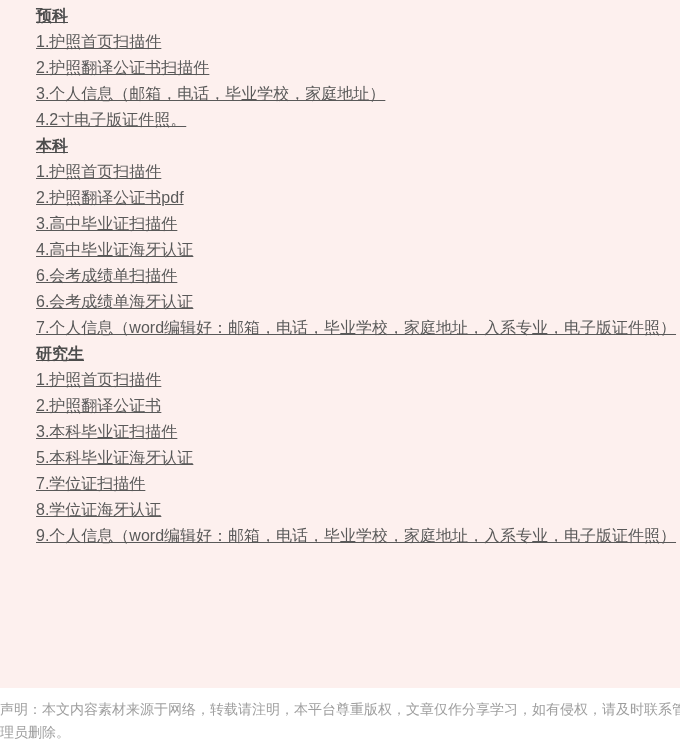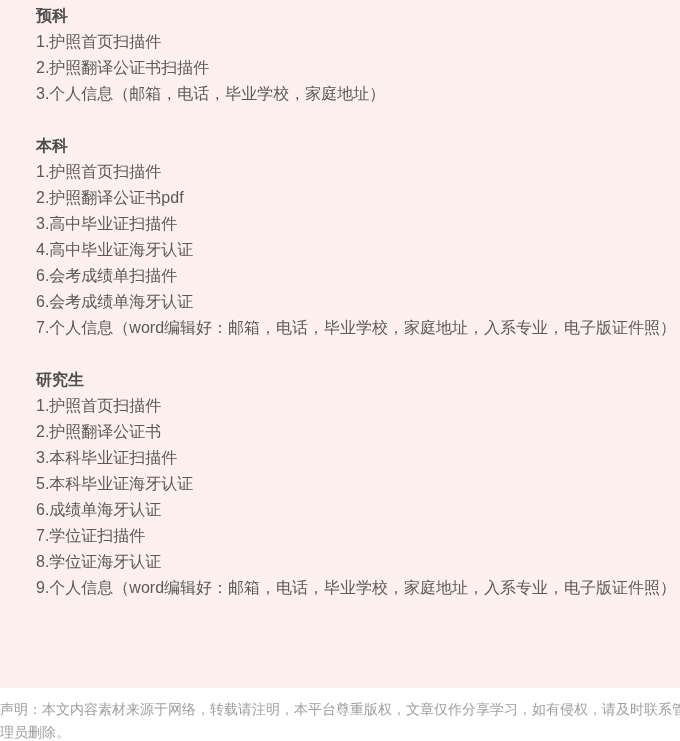--- a/index.html
+++ b/index.html
@@ -26,27 +26,27 @@
     min-height: 688px;
     background: var(--article-bg);
     padding: 3px 28px 35px 36px;
   }
   .article p {
     margin: 0;
     font-size: 16px;
     line-height: 26px;
     color: var(--body-color);
     white-space: nowrap;
+    text-decoration: underline;
   }
   .article p.heading {
     font-weight: bold;
     color: var(--heading-color);
   }
   .section + .section {
-    margin-top: 26px;
   }
   .footer {
     width: 648px;
     background: var(--page-bg);
     padding-top: 10px;
   }
   .footer p {
     margin: 0;
     width: 692px;
     font-size: 14px;
@@ -56,38 +56,38 @@
 </style>
 </head>
 <body>
 
 <div class="article" id="article-body">
     <div class="section">
       <p class="heading">预科</p>
       <p class="item">1.护照首页扫描件</p>
       <p class="item">2.护照翻译公证书扫描件</p>
       <p class="item">3.个人信息（邮箱，电话，毕业学校，家庭地址）</p>
+      <p class="item">4.2寸电子版证件照。</p>
     </div>
     <div class="section">
       <p class="heading">本科</p>
       <p class="item">1.护照首页扫描件</p>
       <p class="item">2.护照翻译公证书pdf</p>
       <p class="item">3.高中毕业证扫描件</p>
       <p class="item">4.高中毕业证海牙认证</p>
       <p class="item">6.会考成绩单扫描件</p>
       <p class="item">6.会考成绩单海牙认证</p>
       <p class="item">7.个人信息（word编辑好：邮箱，电话，毕业学校，家庭地址，入系专业，电子版证件照）</p>
     </div>
     <div class="section">
       <p class="heading">研究生</p>
       <p class="item">1.护照首页扫描件</p>
       <p class="item">2.护照翻译公证书</p>
       <p class="item">3.本科毕业证扫描件</p>
       <p class="item">5.本科毕业证海牙认证</p>
-      <p class="item">6.成绩单海牙认证</p>
       <p class="item">7.学位证扫描件</p>
       <p class="item">8.学位证海牙认证</p>
       <p class="item">9.个人信息（word编辑好：邮箱，电话，毕业学校，家庭地址，入系专业，电子版证件照）</p>
     </div>
   </div>
 
 <div class="footer">
   <p>声明：本文内容素材来源于网络，转载请注明，本平台尊重版权，文章仅作分享学习，如有侵权，请及时联系管理员删除。</p>
 </div>
 

